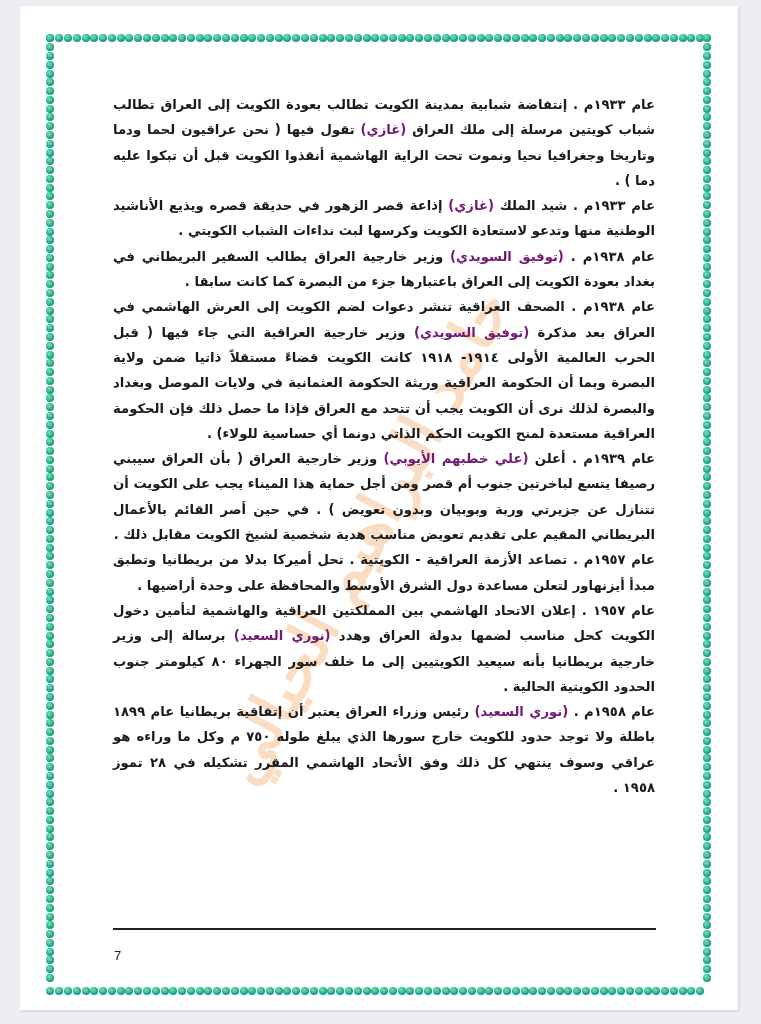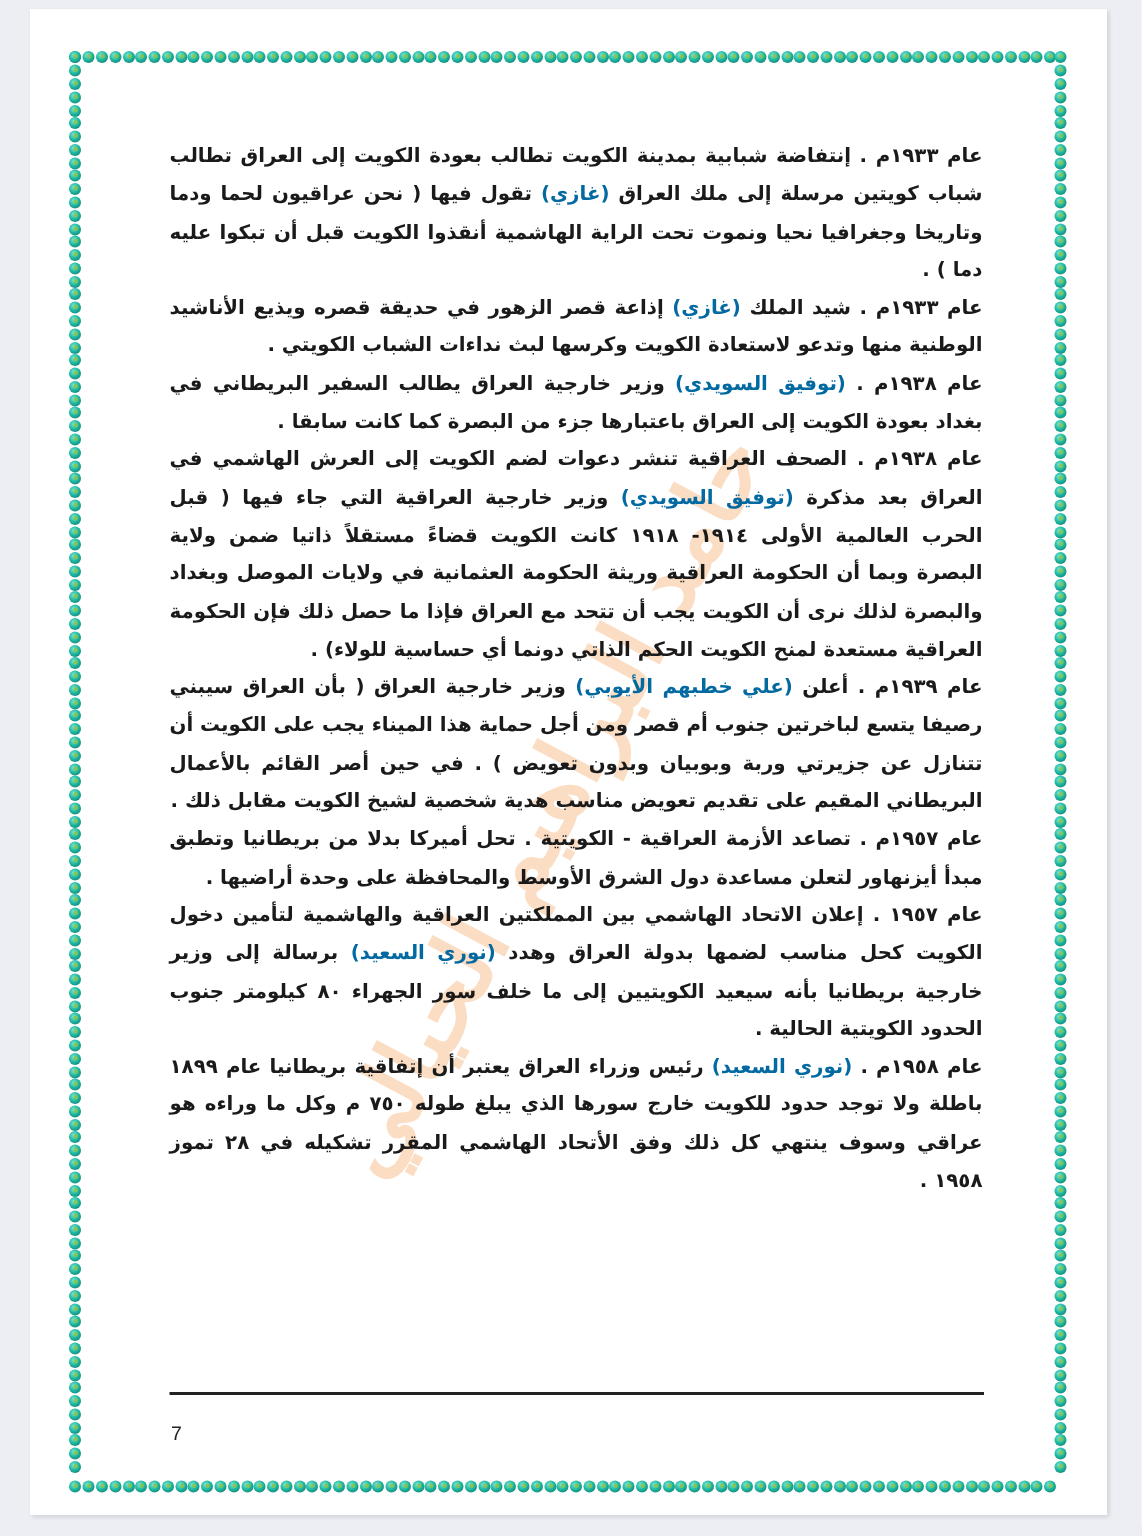--- a/index.html
+++ b/index.html
@@ -31,21 +31,21 @@
   .bottom { left:46px; top:987px; }
   .left { left:46px; top:34px; }
   .right { left:703px; top:34px; }
 
   .content {
     position:absolute; left:113px; top:92px; width:542px;
     direction:rtl; text-align:justify;
     font-size:13.2px; line-height:25.3px; font-weight:bold; color:#1a1a1a;
   }
   .content p { margin:0; text-align-last:right; }
-  .red { color:#0369a1; }
+  .red { color:#701a75; }
   .watermark {
     position:absolute; left:90px; top:500px;
     transform: rotate(-62deg); transform-origin:center;
     font-size:62px; color:#f4a05a; opacity:0.35; font-weight:bold;
     white-space:nowrap; direction:rtl; pointer-events:none;
     font-family:"DejaVu Serif", serif;
   }
   .rule {
     position:absolute; left:113px; top:928px; width:543px; height:2px; background:#222;
   }

